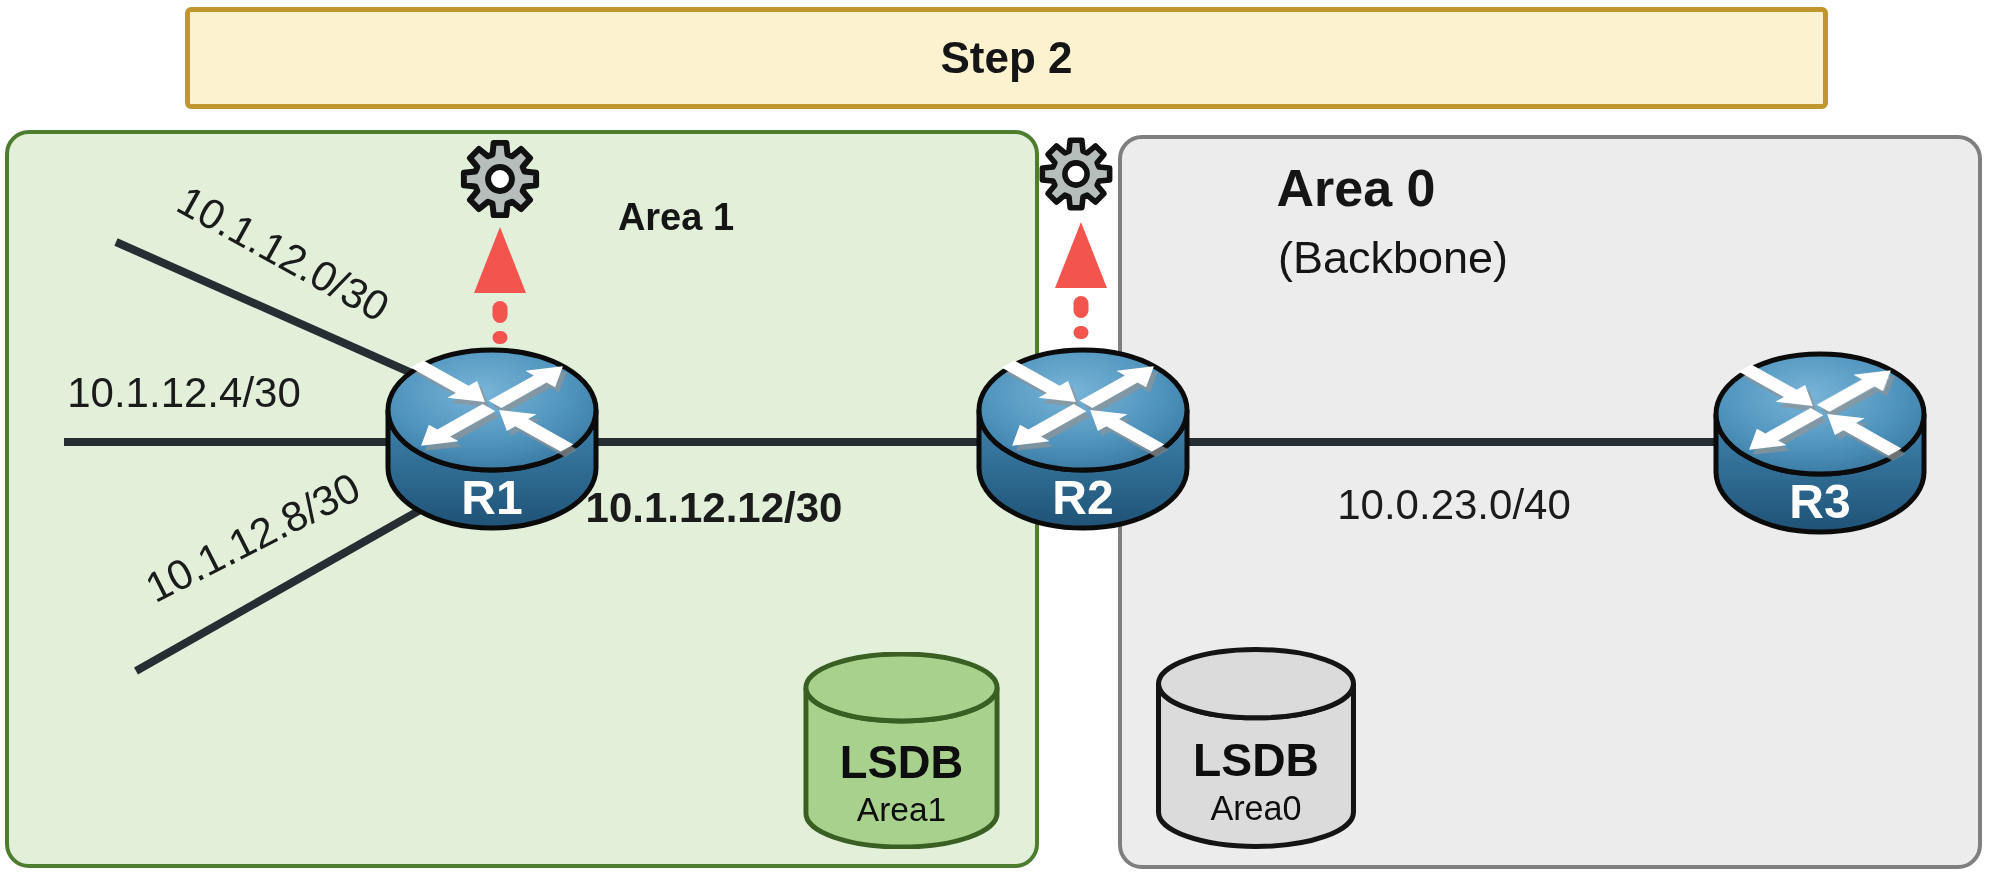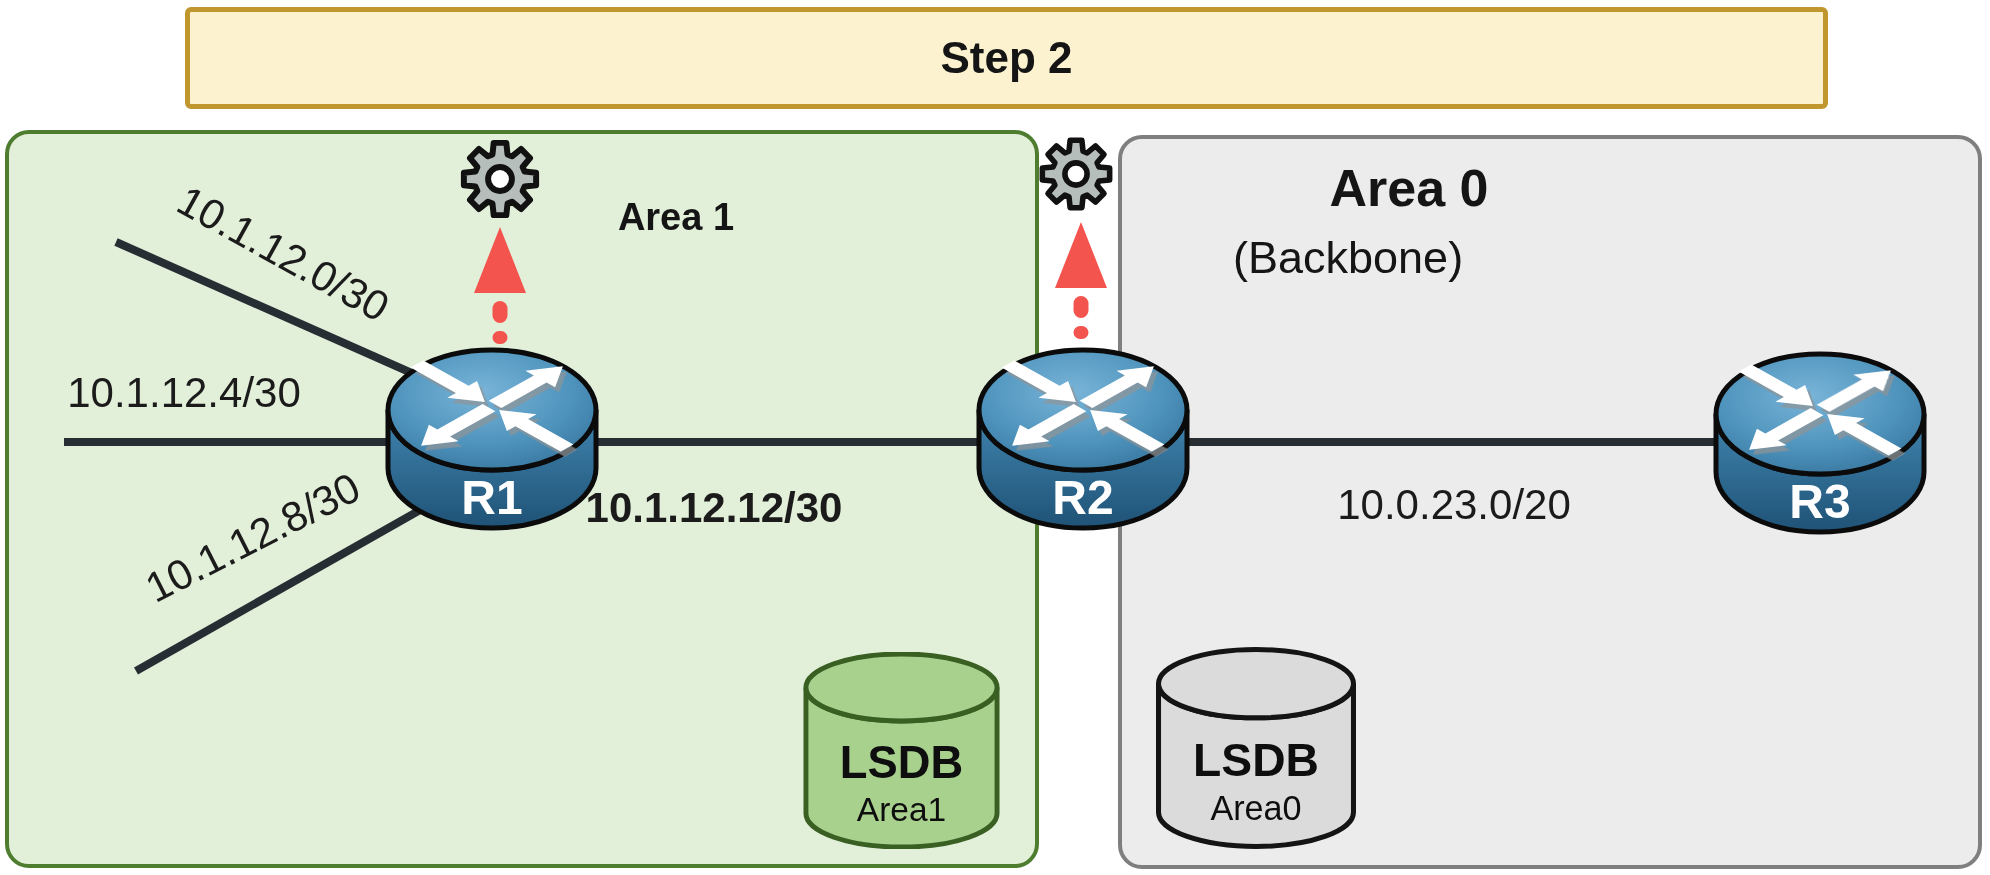--- a/index.html
+++ b/index.html
@@ -15,22 +15,22 @@
   .banner b{font-weight:bold;}
 
   
   .area1-box{left:5px;top:130px;width:1034px;height:738px;background:#E2EFD9;
              border:4px solid #4F7D2F;border-radius:24px;z-index:1;box-sizing:border-box;}
   .area0-box{left:1118px;top:135px;width:864px;height:734px;background:#ECECEC;
              border:4px solid #7F7F7F;border-radius:24px;z-index:1;box-sizing:border-box;}
 
   .area-title{font-weight:bold;font-size:38px;text-align:center;z-index:3;}
   .area1-title{left:526px;top:196px;width:300px;}
-  .area0-title{left:1259px;top:158px;width:300px;font-size:52px;}
-  .area0-sub{left:1233px;top:232px;width:320px;font-size:45px;z-index:3;}
+  .area0-title{left:1206px;top:158px;width:300px;font-size:52px;}
+  .area0-sub{left:1233px;top:232px;width:320px;font-size:45px;text-align:center;z-index:3;}
 
   
   .links{left:0;top:0;z-index:2;}
 
   
   .ip{font-size:42px;color:#1B1B1B;white-space:nowrap;z-index:3;
       transform:translate(-50%,-50%);}
   .ip.r0{left:283px;top:254px;transform:translate(-50%,-50%) rotate(29deg);}
   .ip.r4{left:184px;top:393px;text-align:center;}
   .ip.r8{left:253px;top:538px;transform:translate(-50%,-50%) rotate(-27deg);}
@@ -78,21 +78,21 @@
     <line x1="64" y1="442" x2="490" y2="442"></line>
     <line x1="136" y1="671" x2="466" y2="484"></line>
     <line x1="492" y1="442" x2="1822" y2="442"></line>
   </g>
 </svg>
 
 <div class="abs ip r0">10.1.12.0/30</div>
 <div class="abs ip r4">10.1.12.4/30</div>
 <div class="abs ip r8">10.1.12.8/30</div>
 <div class="abs ip r12">10.1.12.12/30</div>
-<div class="abs ip r23">10.0.23.0/20</div>
+<div class="abs ip r23">10.0.23.0/40</div>
 
 <svg class="abs router" style="left:384px;top:344px" width="216" height="188" viewBox="-108 -66 216 188">
   <path d="M -104 0 L -104 58 A 104 60 0 0 0 104 58 L 104 0 A 104 60 0 0 1 -104 0 Z" fill="url(#gradSide)" stroke="#0B0B0B" stroke-width="5"></path>
   <ellipse cx="0" cy="0" rx="104" ry="60" fill="url(#gradTop)" stroke="#0B0B0B" stroke-width="5"></ellipse>
   <g transform="translate(0,-4) scale(1,0.56)">
     <g fill="#8E9498" opacity="0.75" transform="translate(4,9)">
       <path d="M 0 -9 L 64 -9 L 64 -21 L 96 0 L 64 21 L 64 9 L 0 9 Z" transform="translate(3,-3) rotate(-45)"></path>
       <path d="M 0 -9 L 64 -9 L 64 -21 L 96 0 L 64 21 L 64 9 L 0 9 Z" transform="translate(-3,3) rotate(135)"></path>
       <path d="M 0 -9 L 64 -9 L 64 -21 L 96 0 L 64 21 L 64 9 L 0 9 Z" transform="translate(-75,-75) rotate(45)"></path>
       <path d="M 0 -9 L 64 -9 L 64 -21 L 96 0 L 64 21 L 64 9 L 0 9 Z" transform="translate(75,75) rotate(-135)"></path>

